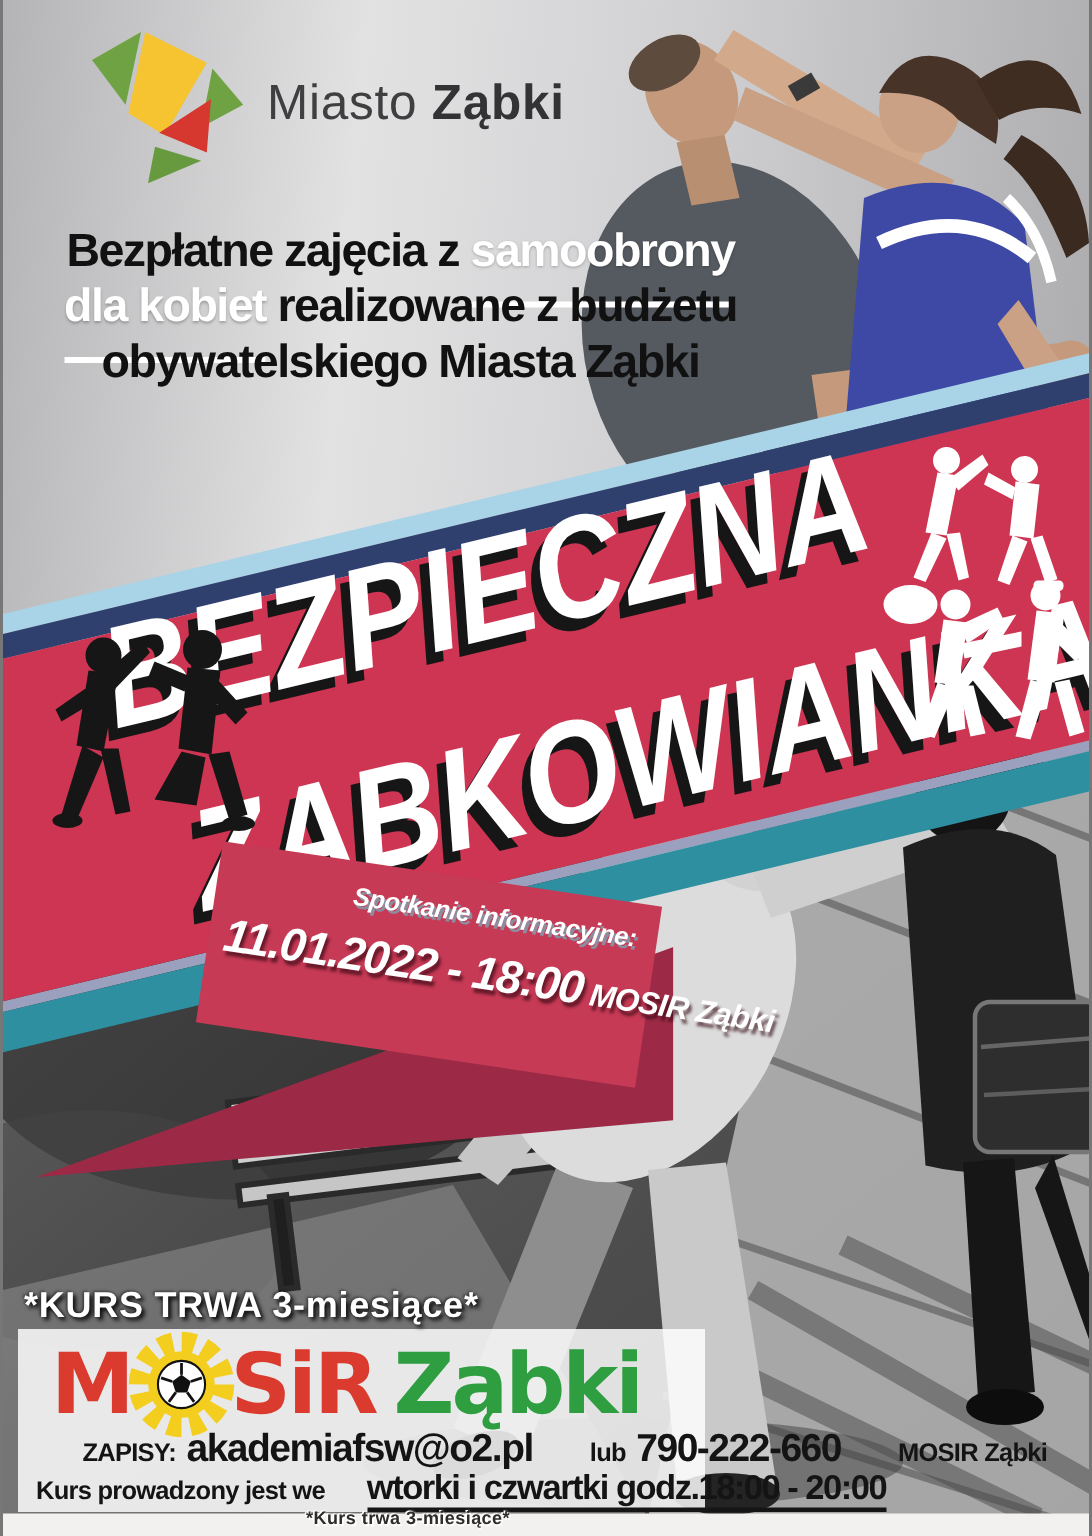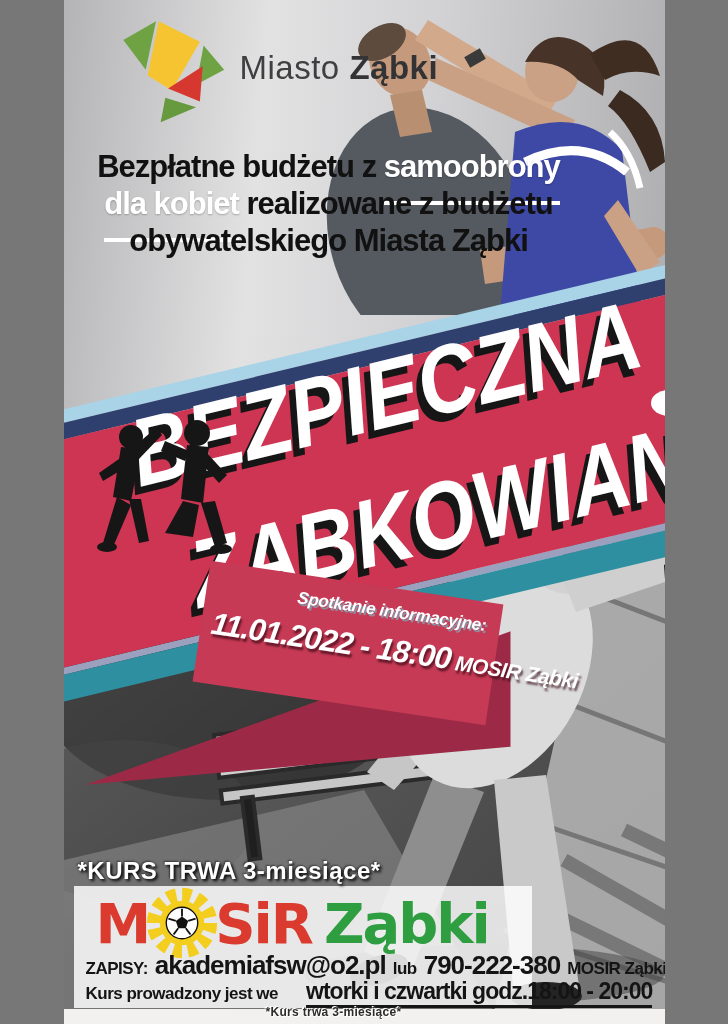--- a/index.html
+++ b/index.html
@@ -1,17 +1,17 @@
 <!DOCTYPE html>
 <html><head>
 <meta charset="utf-8">
 <style>
   html,body{margin:0;padding:0;background:#777;}
   .poster{
-    position:relative;width:601px;height:1024px;overflow:hidden;margin:0 auto;
+    position:relative;width:724px;height:1024px;overflow:hidden;margin:0 auto;
     background:linear-gradient(95deg,#b4b4b6 0%,#e2e2e3 30%,#d2d2d4 55%,#a6a6a8 100%);
     font-family:"Liberation Sans",sans-serif;
   }
   .abs{position:absolute;}
   
   .city-logo{left:50px;top:12px;display:flex;align-items:center;gap:14px;z-index:4;}
   .city-logo-text .name{font-size:33px;color:#3f3f41;letter-spacing:.5px;}
   .city-logo-text .name b{color:#333335;}
   .city-logo-text .tagline{font-size:20px;color:#59595b;margin-top:2px;letter-spacing:.4px;}
   
@@ -55,21 +55,21 @@
   .kurs-note{left:14px;top:857px;z-index:5;color:#fff;font-weight:bold;font-size:24px;
     letter-spacing:.5px;text-shadow:2px 2px 3px rgba(0,0,0,.95),-1px -1px 2px rgba(0,0,0,.5);}
   .panel{left:10px;top:886px;width:458px;height:122px;background:rgba(255,255,255,.84);z-index:4;}
   .mosir-row{position:absolute;left:22px;top:0;display:flex;align-items:center;
     font-family:"DejaVu Sans",sans-serif;font-weight:bold;font-size:56px;letter-spacing:-2px;white-space:nowrap;}
   .mosir-red{color:#da3b2e;}
   .mosir-green{color:#2f9e41;margin-left:12px;}
   .mosir-sun{margin:0 -4px;}
   .signup-row{position:absolute;left:12px;top:64px;display:flex;align-items:baseline;gap:7px;
     white-space:nowrap;color:#141414;font-weight:bold;letter-spacing:-.5px;}
-  .t-sm{font-size:17px;}
+  .t-sm{font-size:17px;margin-left:31px;}
   .t-lg{font-size:26px;letter-spacing:-1px;}
   .schedule-row{position:absolute;left:12px;top:92px;display:flex;align-items:baseline;gap:8px;
     white-space:nowrap;color:#141414;font-weight:bold;text-align:right;}
   .sched-pre{font-size:17px;letter-spacing:-.5px;}
   .sched-main{font-size:23px;letter-spacing:-1px;border-bottom:3px solid #151515;margin-left:20px;}
   .address-row{position:absolute;left:12px;top:122px;white-space:nowrap;color:#141414;
     font-weight:bold;font-size:18px;letter-spacing:-.5px;}
   .bottom-strip{left:0;top:1009px;width:728px;height:15px;background:#f2f1ef;z-index:4;}
   .footer-note{left:202px;top:1005px;z-index:6;font-size:12px;font-weight:bold;color:#2e2b28;
     text-shadow:1px 1px 0 #fff,-1px -1px 0 #fff,0 0 2px #fff;letter-spacing:.3px;}
@@ -170,21 +170,21 @@
       <polygon points="96,36 118,62 88,78" fill="#6fa243"></polygon>
       <polygon points="58,82 95,58 92,96" fill="#d6372e"></polygon>
       <polygon points="55,92 88,102 50,118" fill="#679a3f"></polygon>
     </svg>
     <div class="city-logo-text">
       <div class="name"><span>Miasto </span><b>Ząbki</b></div>
     </div>
   </div>
 
   <div class="abs headline">
-    <div><span>Bezpłatne budżetu z </span><span class="hl-light">samoobrony</span></div>
+    <div><span>Bezpłatne zajęcia z </span><span class="hl-light">samoobrony</span></div>
     <div><span class="hl-light">dla kobiet</span><span> realizowane z budżetu</span></div>
     <div>obywatelskiego Miasta Ząbki</div>
   </div>
 
 
   <div class="abs band">
     <div class="stripe-a"></div>
     <div class="stripe-b"></div>
     <div class="band-core">
       <div class="band-title l1">BEZPIECZNA</div>
@@ -272,21 +272,21 @@
           <line x1="-6.7" y1="-2.2" x2="-14.7" y2="-4.8"></line>
         </g>
       </svg>
       <span class="mosir-red">SiR</span>
       <span class="mosir-green">Ząbki</span>
     </div>
     <div class="signup-row">
       <span class="t-sm">ZAPISY:</span>
       <span class="t-lg">akademiafsw@o2.pl</span>
       <span class="t-sm">lub</span>
-      <span class="t-lg">790-222-380</span>
+      <span class="t-lg">790-222-660</span>
       <span class="t-sm">MOSIR Ząbki</span>
     </div>
     <div class="schedule-row">
       <span class="sched-pre">Kurs prowadzony jest we</span>
       <span class="sched-main">wtorki i czwartki godz.18:00 - 20:00</span>
     </div>
     <div class="address-row">MOSIR Ząbki ul. Słowackiego 21</div>
   </div>
 
   <div class="abs bottom-strip"></div>

